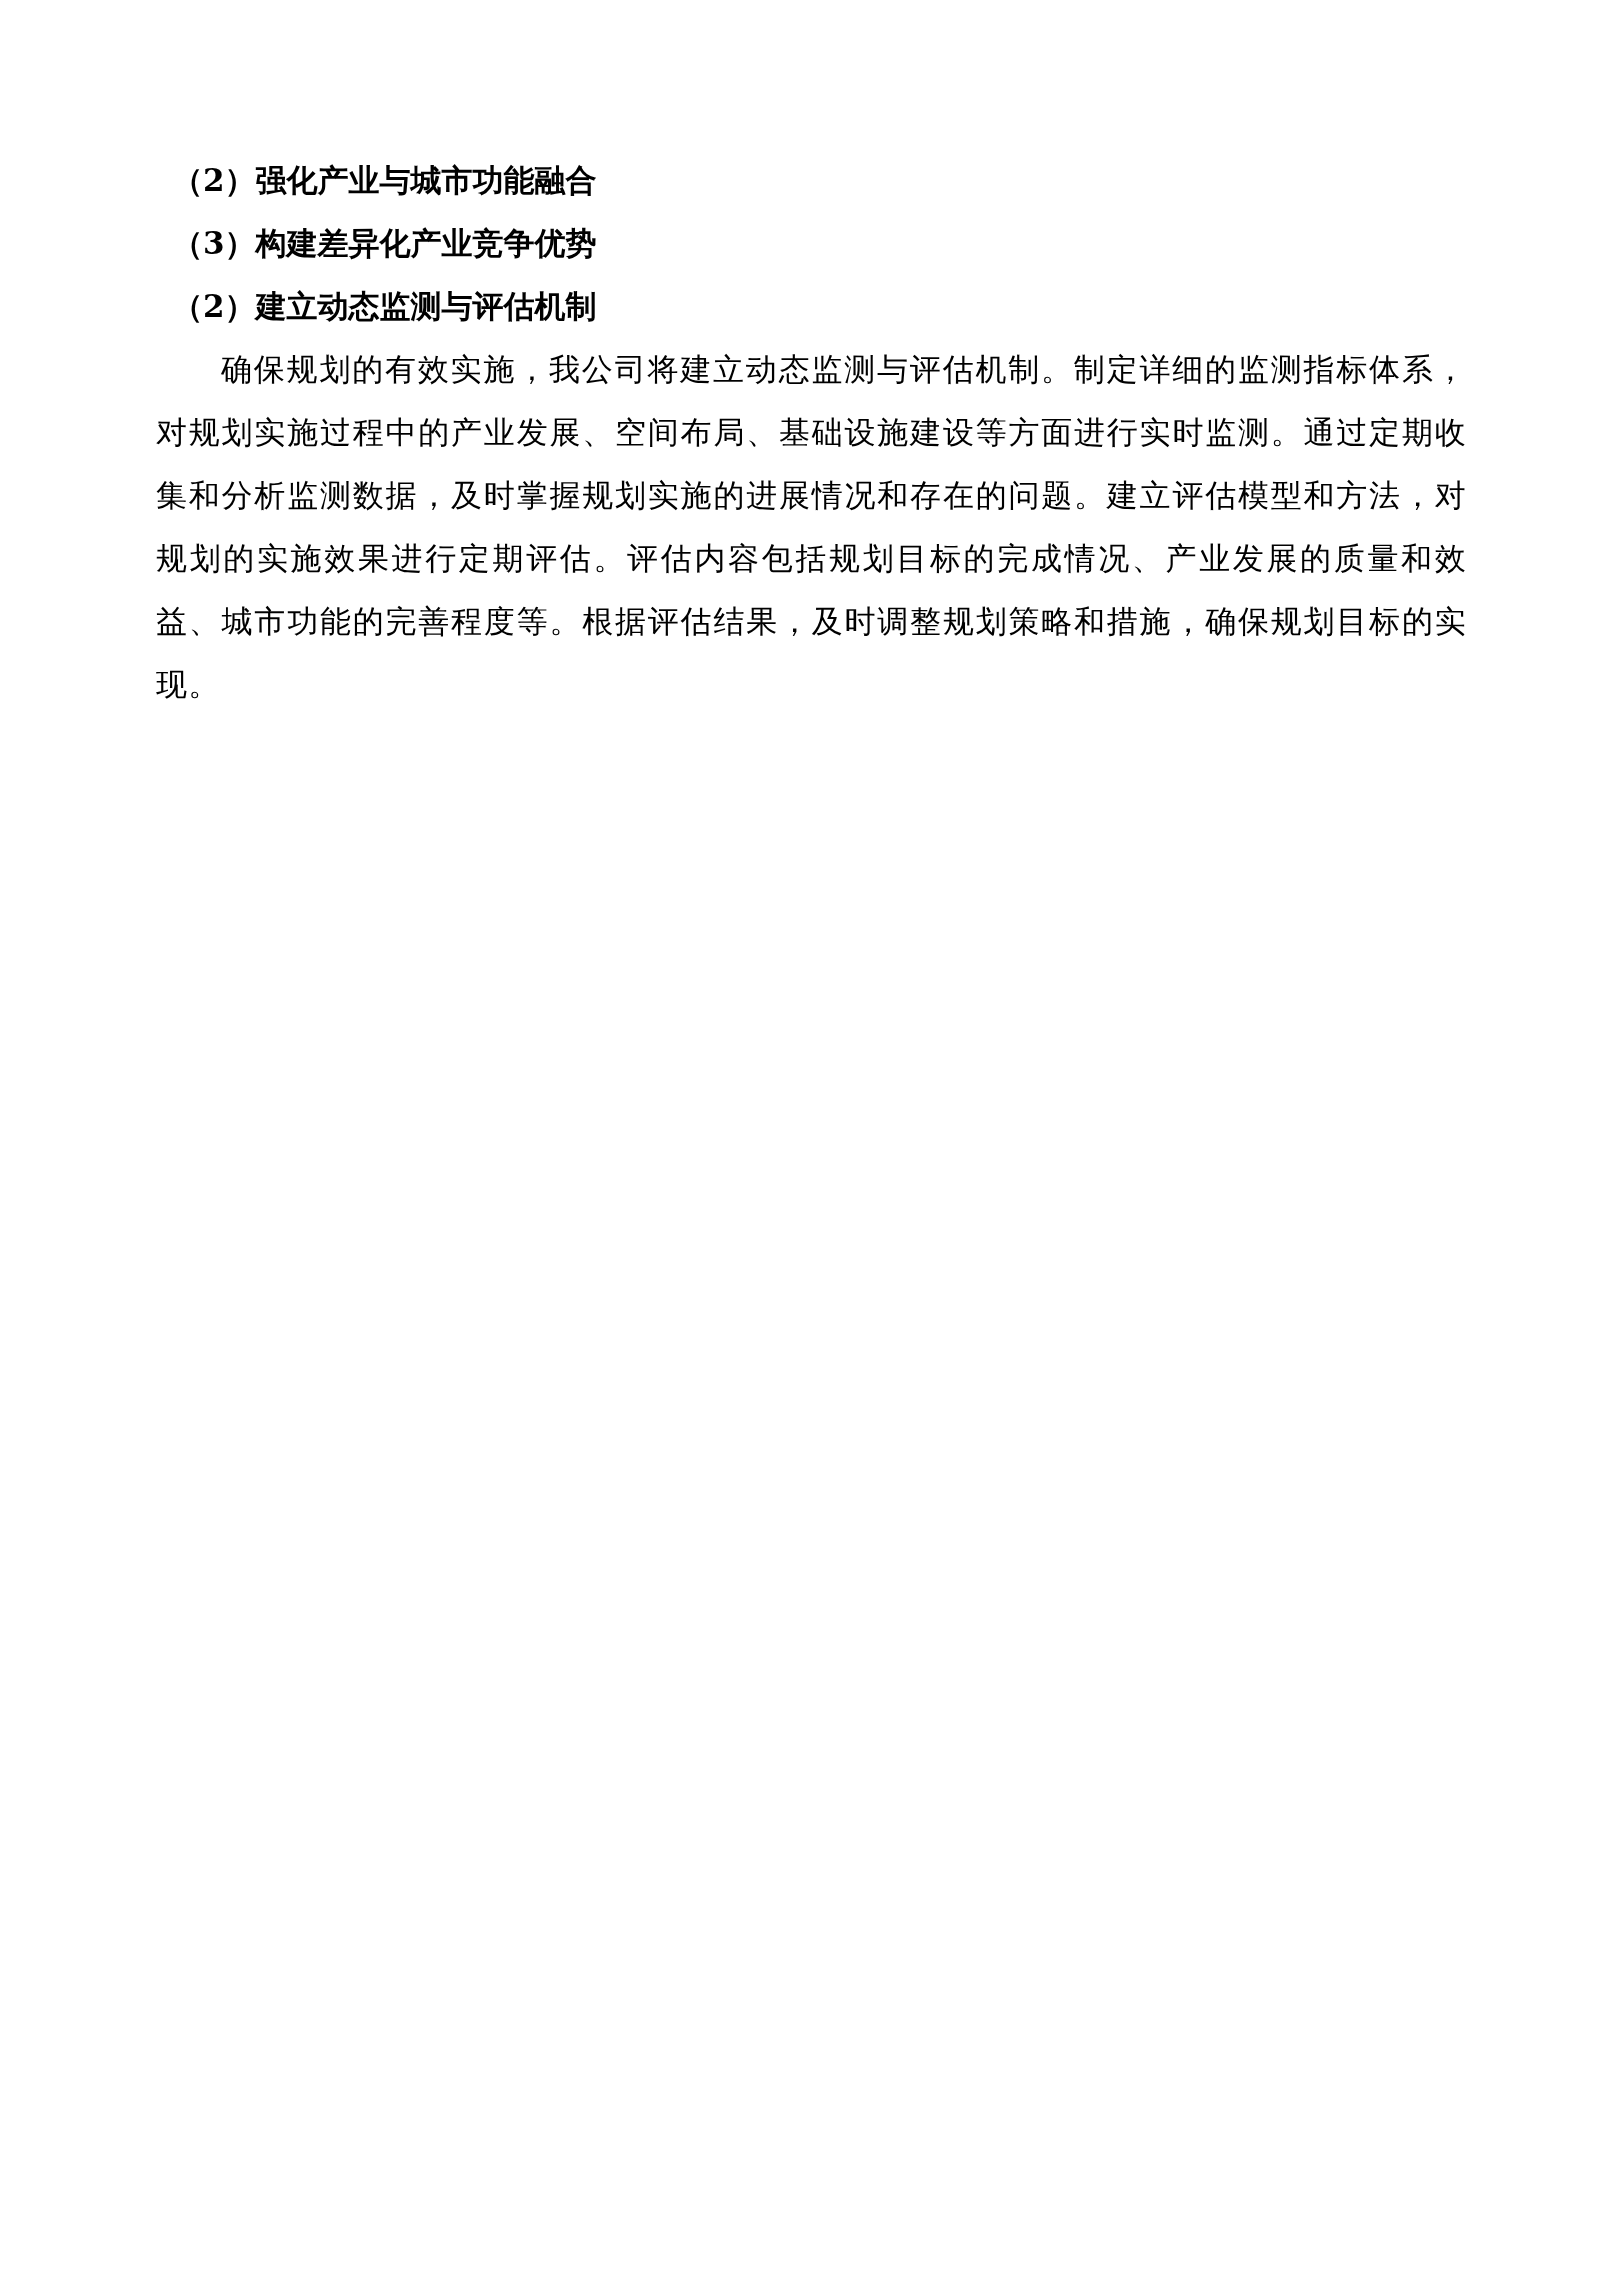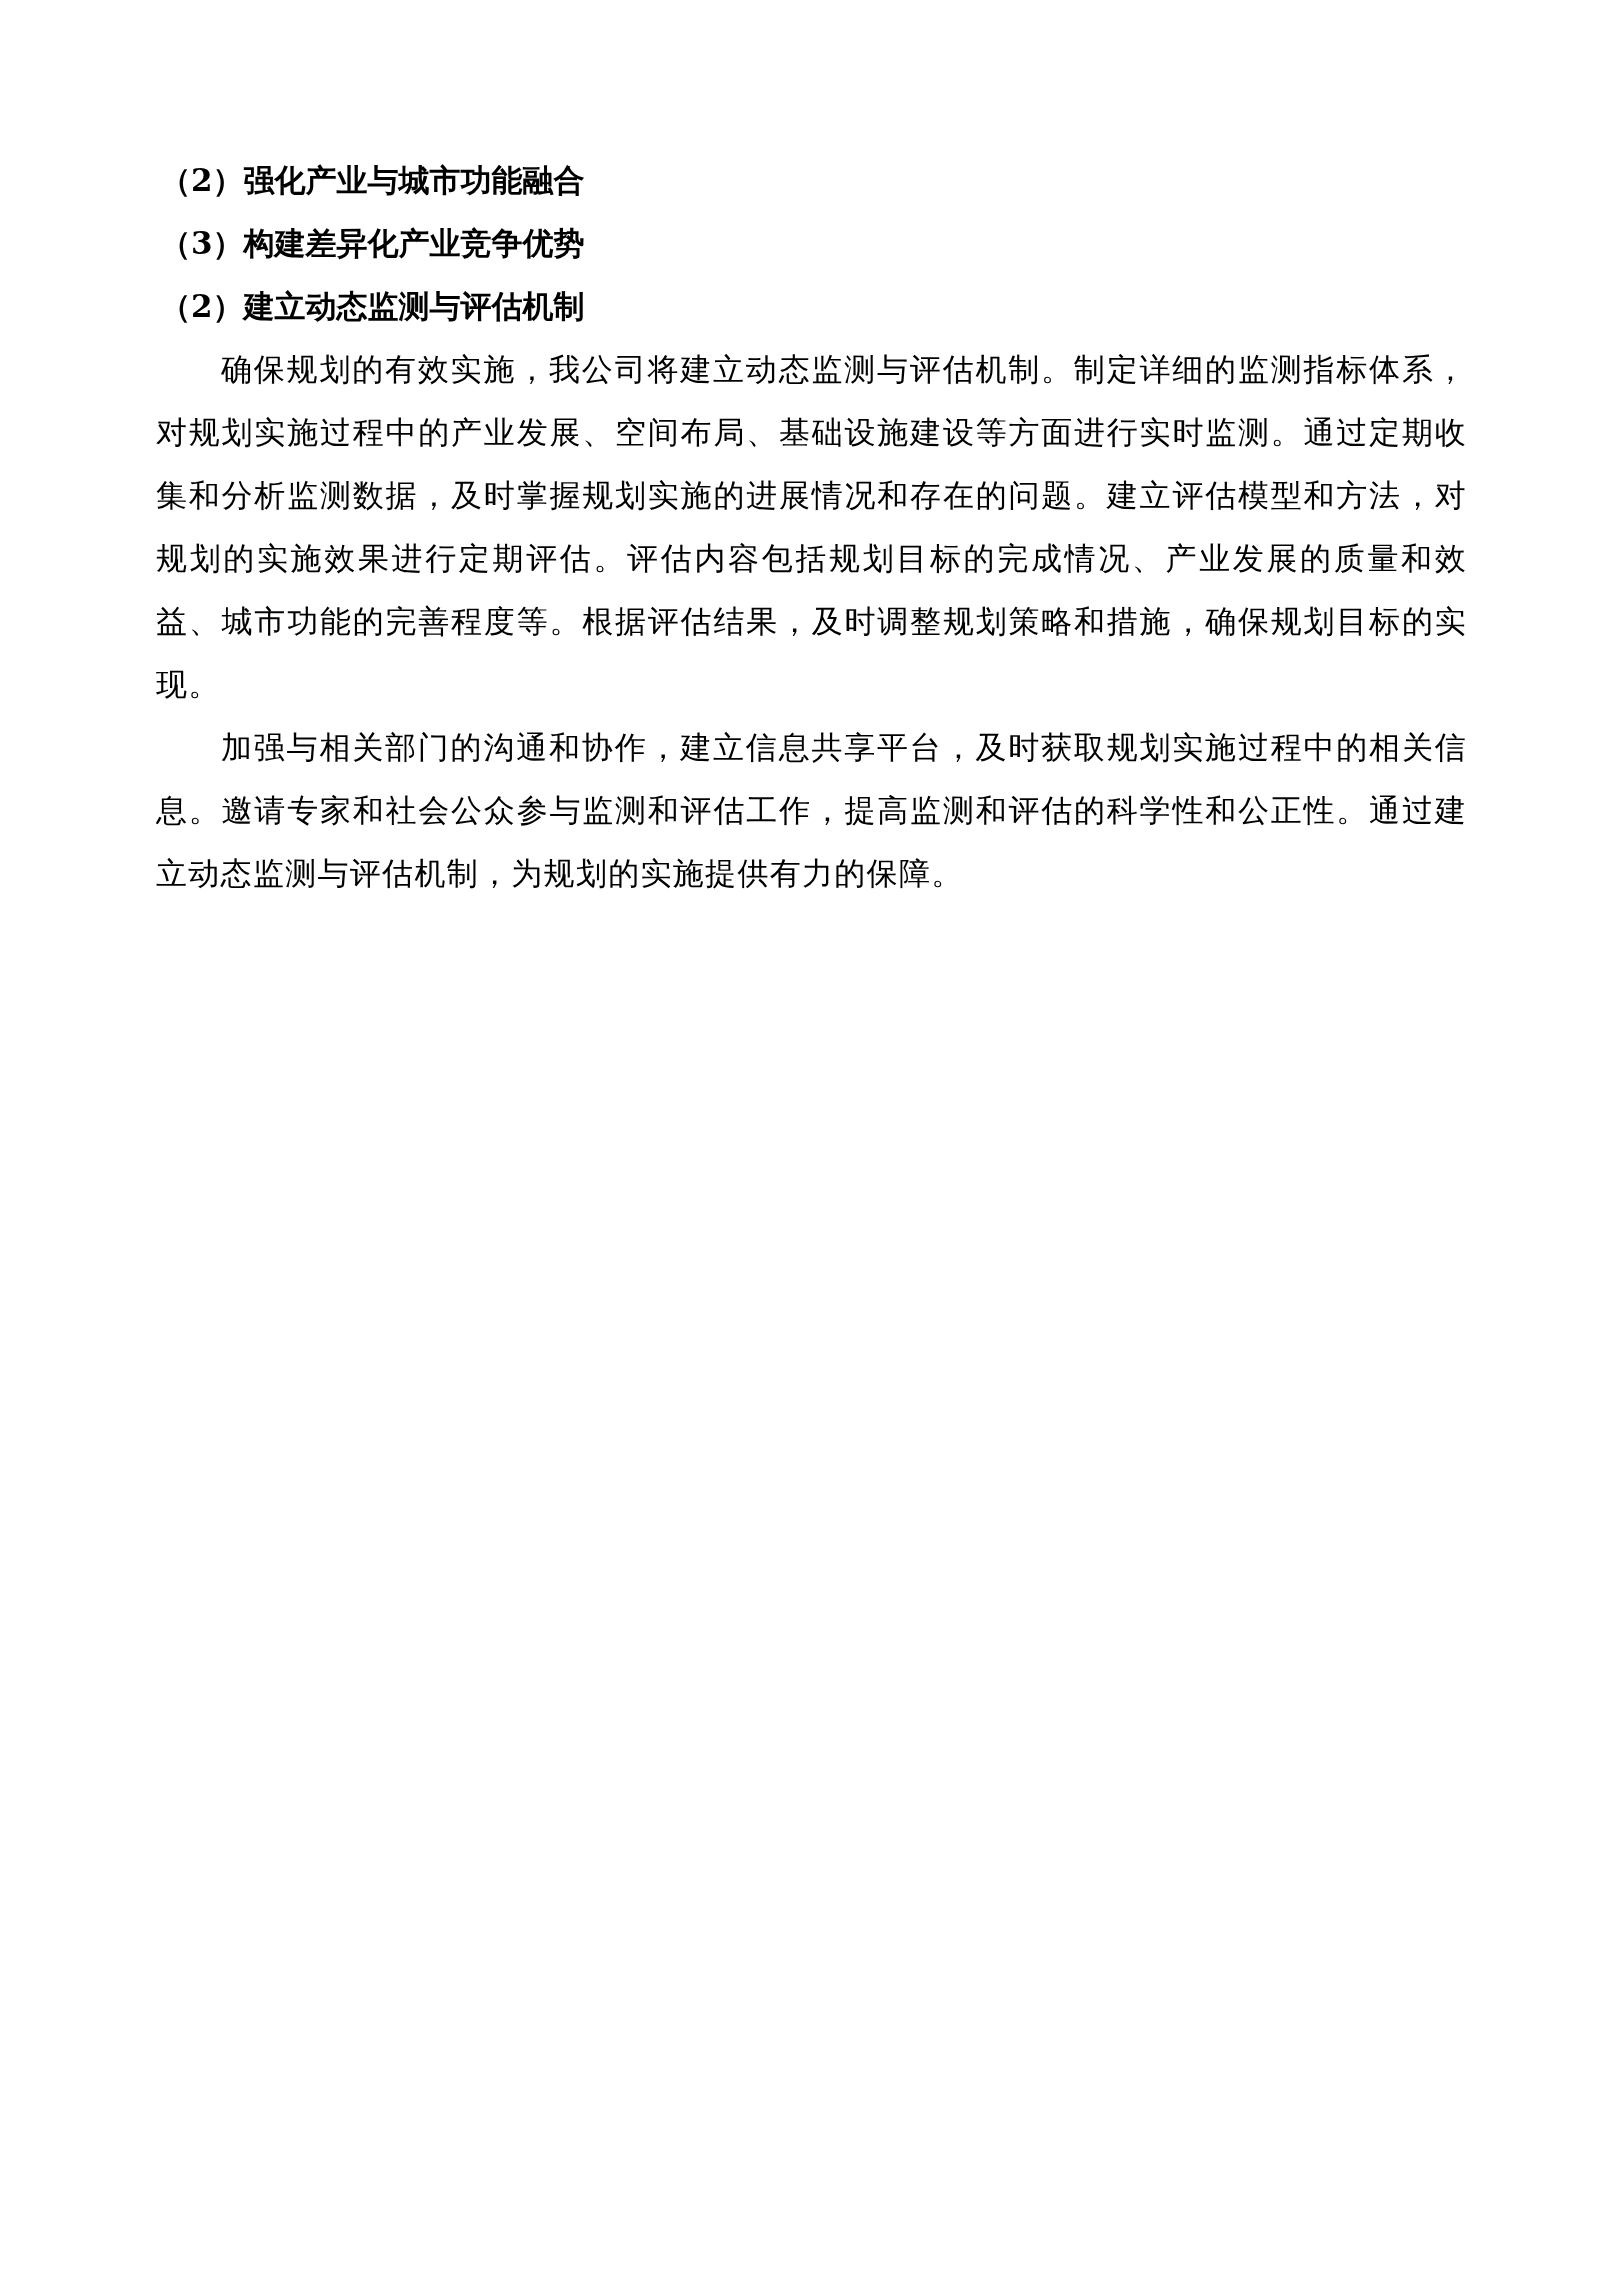--- a/index.html
+++ b/index.html
@@ -23,37 +23,36 @@
   }
   .h {
     font-size: 31px;
     line-height: 63px;
     height: 63px;
     font-weight: bold;
     white-space: nowrap;
     letter-spacing: 0px;
   }
   .h.sub {
-    margin-left: 4px;
+    margin-left: 16px;
   }
   .p {
     font-size: 31px;
     line-height: 63px;
     text-indent: 65px;
     text-align: justify;
     letter-spacing: 1.3px;
     margin: 0;
   }
 </style>
 </head>
 <body>
 
 <div class="page">
   <div class="h sub">（2）强化产业与城市功能融合</div>
 
   <div class="h sub">（3）构建差异化产业竞争优势</div>
 
   <div class="h sub">（2）建立动态监测与评估机制</div>
   <p class="p">确保规划的有效实施，我公司将建立动态监测与评估机制。制定详细的监测指标体系，对规划实施过程中的产业发展、空间布局、基础设施建设等方面进行实时监测。通过定期收集和分析监测数据，及时掌握规划实施的进展情况和存在的问题。建立评估模型和方法，对规划的实施效果进行定期评估。评估内容包括规划目标的完成情况、产业发展的质量和效益、城市功能的完善程度等。根据评估结果，及时调整规划策略和措施，确保规划目标的实现。</p>
-  <p class="p">加强与相关部门的沟通和协作，建立信息共享平台，及时获取规划实施过程中的相关信息。邀请专家和社会公众参与监测和评估工作，提高监测和评估的科学性和公正性。通过建立动态监测与评估机制，为规划的实施提供有力的保障。</p>
 
 </div>
 
 
 </body></html>

